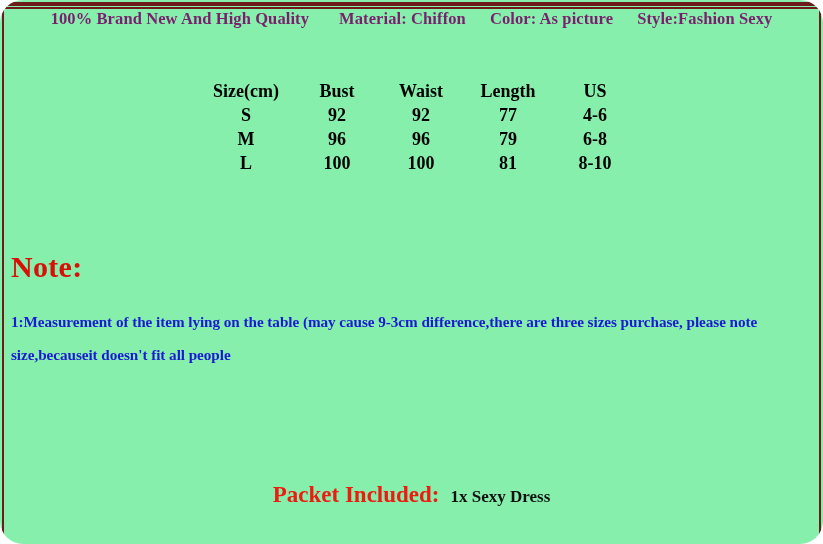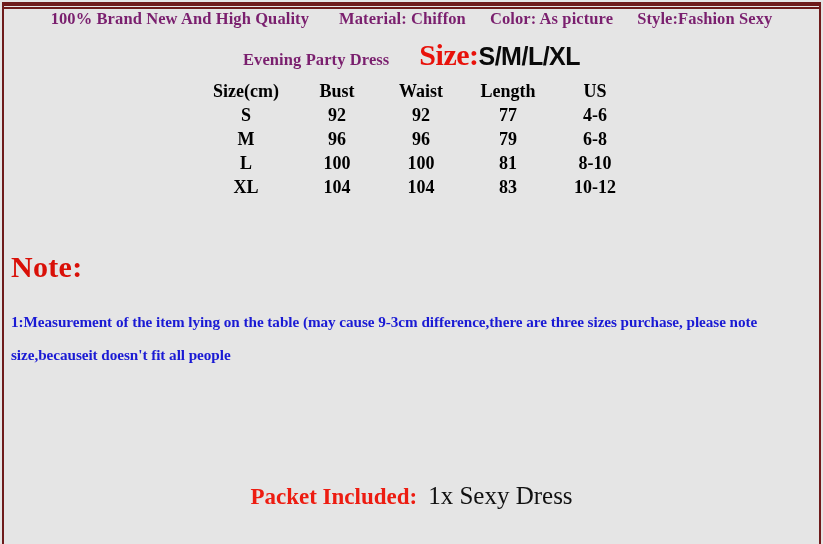--- a/index.html
+++ b/index.html
@@ -5,24 +5,25 @@
 <style>
   html, body {
     margin: 0;
     padding: 0;
     background: #ffffff;
   }
   #page {
     position: relative;
     width: 823px;
     height: 544px;
-    background: #e5e5e5;
+    background: #86efac;
     overflow: hidden;
     font-family: "Liberation Serif", "DejaVu Serif", serif;
     box-sizing: border-box;
+    border-radius: 23px;
   }
 
   
   .frame-outer {
     position: absolute;
     left: 2px;
     top: 2px;
     width: 819px;
     height: 560px;               
     border: 2px double #6e1b1b;
@@ -146,47 +147,42 @@
     text-align: center;
     white-space: nowrap;
   }
   .packet-label {
     color: #ed1c11;
     font-weight: bold;
     font-size: 23px;
   }
   .packet-value {
     color: #111111;
-    font-weight: normal;
-    font-size: 25px;
+    font-weight: bold;
+    font-size: 17px;
     margin-left: 7px;
   }
 </style>
 </head>
 <body>
 
 <div id="page">
 
   <div class="frame-outer"></div>
 
   <div class="hdr-line-1">
     <span class="purple">100% Brand New And High Quality</span>
     <span class="hdr-gap"></span>
     <span class="purple">Material: Chiffon</span>
     <span class="hdr-gap-sm"></span>
     <span class="purple">Color: As picture</span>
     <span class="hdr-gap-sm"></span>
     <span class="purple">Style:Fashion Sexy</span>
   </div>
 
-  <div class="hdr-line-2">
-    <span class="purple">Evening Party Dress</span>
-    <span class="hdr-gap"></span>
-    <span class="size-big">Size:</span><span class="size-val">S/M/L/XL</span>
-  </div>
 
   <table class="size-table">
     <thead>
       <tr>
         <th class="col-size">Size(cm)</th>
         <th class="col-bust">Bust</th>
         <th class="col-waist">Waist</th>
         <th class="col-length">Length</th>
         <th class="col-us">US</th>
       </tr>
@@ -206,27 +202,20 @@
         <td>79</td>
         <td>6-8</td>
       </tr>
       <tr>
         <td>L</td>
         <td>100</td>
         <td>100</td>
         <td>81</td>
         <td>8-10</td>
       </tr>
-      <tr>
-        <td>XL</td>
-        <td>104</td>
-        <td>104</td>
-        <td>83</td>
-        <td>10-12</td>
-      </tr>
     </tbody>
   </table>
 
   <div class="note-heading">Note:</div>
 
   <div class="note-para" id="note-1">1:Measurement of the item lying on the table (may cause 9-3cm difference,there are three sizes purchase, please note size,becauseit doesn't fit all people</div>
 
 
   <div class="packet">
     <span class="packet-label">Packet Included:</span>

